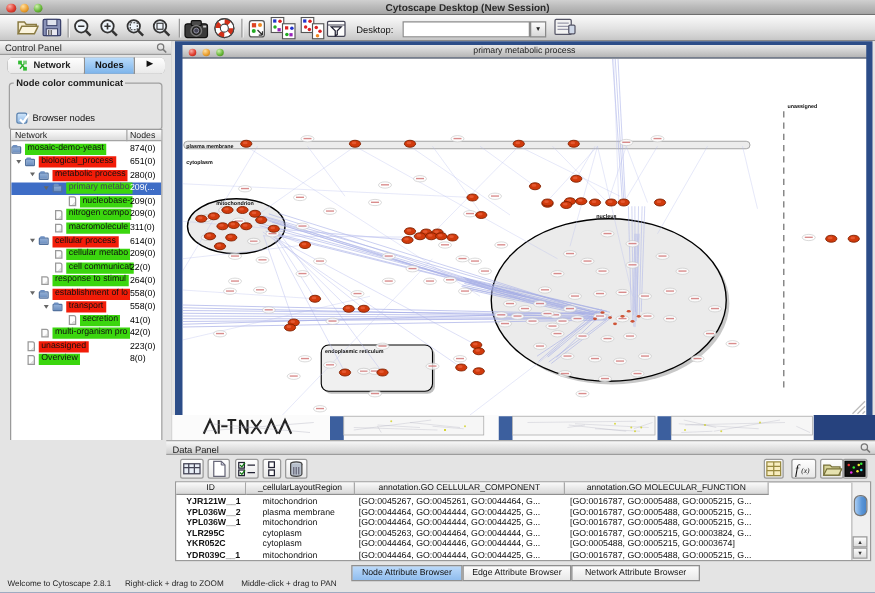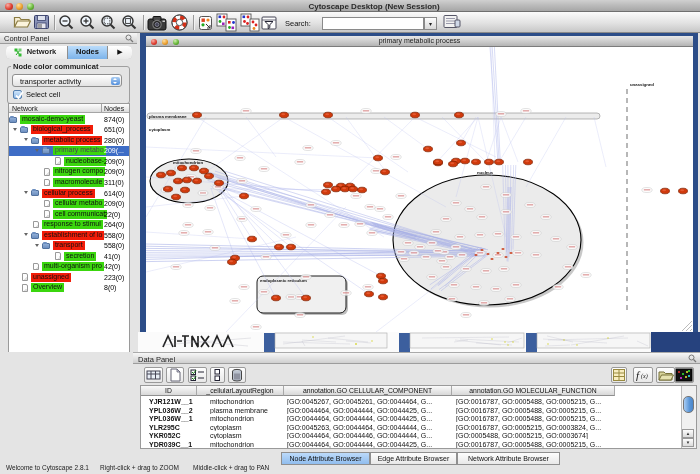--- a/index.html
+++ b/index.html
@@ -197,21 +197,21 @@
           <path d="M4 6.5 h8 l-3.2 3.2 v3 l-1.6 1 v-4 z" fill="#fff" stroke="#223" stroke-width="1"></path>
         </svg></div>
 <div style="position:absolute;left:443px;top:2px"><svg width="18" height="16" viewBox="0 0 18 16">
           <rect x="1" y="1.5" width="13" height="12" rx="1" fill="#f2f2f2" stroke="#556"></rect>
           <line x1="3" y1="4.5" x2="12" y2="4.5" stroke="#99a"></line>
           <line x1="3" y1="7" x2="12" y2="7" stroke="#99a"></line>
           <line x1="3" y1="9.5" x2="12" y2="9.5" stroke="#99a"></line>
           <rect x="12" y="6" width="5" height="7" rx="1" fill="#cfd8e8" stroke="#556"></rect>
         </svg></div>
     </div>
-  <span id="searchlbl">Search:</span>
+  <span id="searchlbl">Desktop:</span>
   <div id="searchbox"></div>
   <div id="searcharrow">▾</div>
 </div>
 
 <div class="abs" id="cpanel">
   <div id="cphead">
       <span>Control Panel</span>
       <svg width="9" height="9" viewBox="0 0 9 9" style="position:absolute;right:3px;top:1px">
         <circle cx="3.5" cy="3.5" r="2.5" fill="none" stroke="#777" stroke-width="1"></circle>
         <line x1="5.5" y1="5.5" x2="8" y2="8" stroke="#777" stroke-width="1.2"></line>
@@ -222,30 +222,26 @@
         <line x1="2" y1="2" x2="6" y2="7" stroke="#2a2"></line>
         <line x1="6" y1="2" x2="2" y2="7" stroke="#2a2"></line>
         <rect x="0.5" y="0.5" width="3" height="3" fill="#3b3"></rect>
         <rect x="4.5" y="5.5" width="3" height="3" fill="#3b3"></rect>
         <rect x="4.5" y="0.5" width="3" height="3" fill="#7c7"></rect>
       </svg><span style="margin-left:10px">Network</span></div>
   <div id="tab-mosaic" style="top:13px;left:68px;">Nodes</div>
   <div id="tab-arrow" style="top:13px;left:108px;">▶</div>
   <div id="grp"></div>
   <div id="grp-lbl">Node color communicat</div>
-  <div id="dropdown">
-      <span>transporter activity</span>
-      <div id="dd-btn"></div>
-    </div>
   <div id="chk">
       <svg width="11" height="11" viewBox="0 0 11 11">
         <path d="M2 5.5 L4.5 8 L9 1.5" stroke="#fff" stroke-width="1.8" fill="none"></path>
       </svg>
     </div>
-  <div id="chk-lbl">Select cell</div>
+  <div id="chk-lbl">Browser nodes</div>
   <div id="tree">
     <div id="tree-head">
         <span class="c1">Network</span>
         <span class="sep"></span>
         <span class="c2">Nodes</span>
       </div>
     <div id="tree-rows">
         <div class="folder" style="left:0px;top:12.5px"></div>
         <div class="tlabel green" style="left:11px;top:10.6px">mosaic-demo-yeast</div>
         <div style="position:absolute;left:95px;top:11.6px;font-size:7px;color:#000">874(0)</div>

